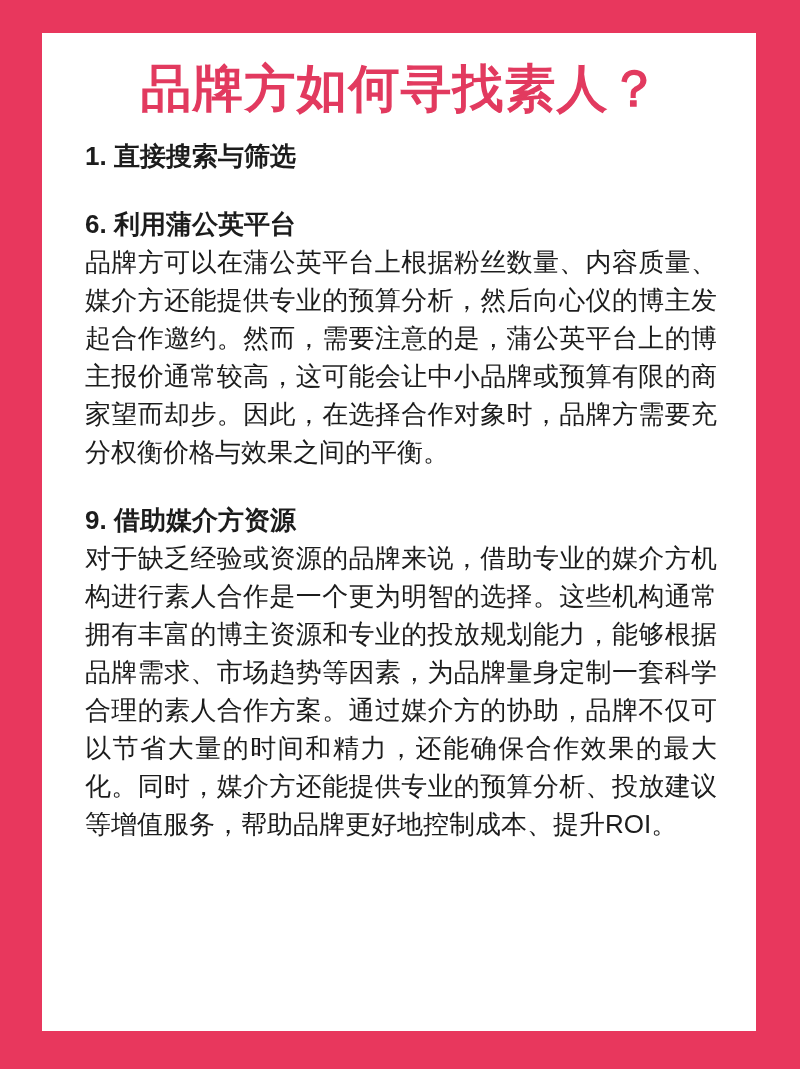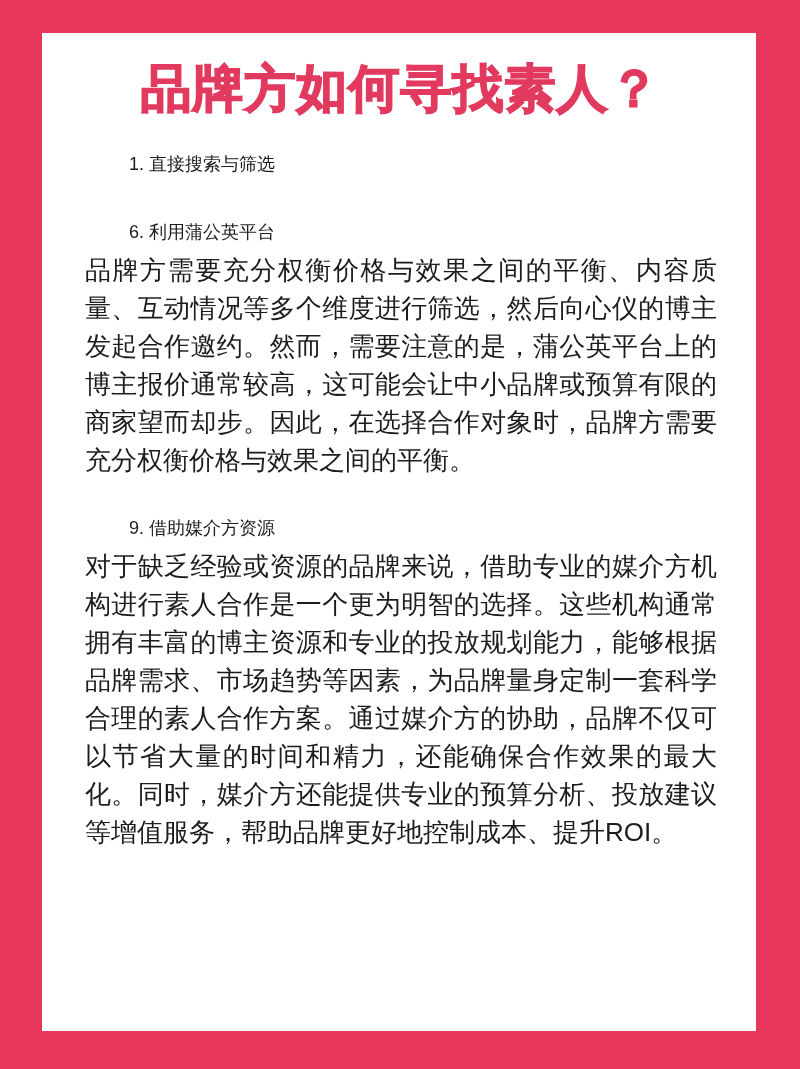--- a/index.html
+++ b/index.html
@@ -27,33 +27,32 @@
     top: 33px;
     width: 714px;
     height: 998px;
     background: var(--card-bg);
     padding: 26px 40px 0 43px;
   }
   .title {
     text-align: center;
     color: var(--title-color);
     font-size: 51px;
-    font-weight: 700;
+    font-weight: 400;
     letter-spacing: 1px;
     line-height: 60px;
-    margin-bottom: 26px;
+    margin-bottom: 18px;
     -webkit-text-stroke: 1.5px var(--title-color);
   }
   .section { margin-bottom: 30px; }
   .section-heading {
     color: var(--text-color);
-    font-size: 18px;
+    font-size: 26px;
     line-height: 38px;
-    font-weight: 400;
-    margin-left: 44px;
+    font-weight: 700;
   }
   .section-body {
     color: var(--text-color);
     font-size: 26px;
     line-height: 38px;
     width: 632px;
     text-align: justify;
     word-break: break-all;
     overflow-wrap: break-word;
   }
@@ -65,21 +64,21 @@
   <div class="card">
 
     <h1 class="title">品牌方如何寻找素人？</h1>
 
     <div class="section">
       <div class="section-heading">1. 直接搜索与筛选</div>
     </div>
 
     <div class="section">
       <div class="section-heading">6. 利用蒲公英平台</div>
-      <div class="section-body">品牌方需要充分权衡价格与效果之间的平衡、内容质量、互动情况等多个维度进行筛选，然后向心仪的博主发起合作邀约。然而，需要注意的是，蒲公英平台上的博主报价通常较高，这可能会让中小品牌或预算有限的商家望而却步。因此，在选择合作对象时，品牌方需要充分权衡价格与效果之间的平衡。</div>
+      <div class="section-body">品牌方可以在蒲公英平台上根据粉丝数量、内容质量、媒介方还能提供专业的预算分析，然后向心仪的博主发起合作邀约。然而，需要注意的是，蒲公英平台上的博主报价通常较高，这可能会让中小品牌或预算有限的商家望而却步。因此，在选择合作对象时，品牌方需要充分权衡价格与效果之间的平衡。</div>
     </div>
 
     <div class="section">
       <div class="section-heading">9. 借助媒介方资源</div>
       <div class="section-body">对于缺乏经验或资源的品牌来说，借助专业的媒介方机构进行素人合作是一个更为明智的选择。这些机构通常拥有丰富的博主资源和专业的投放规划能力，能够根据品牌需求、市场趋势等因素，为品牌量身定制一套科学合理的素人合作方案。通过媒介方的协助，品牌不仅可以节省大量的时间和精力，还能确保合作效果的最大化。同时，媒介方还能提供专业的预算分析、投放建议等增值服务，帮助品牌更好地控制成本、提升ROI。</div>
     </div>
 
   </div>
 </div>
 

